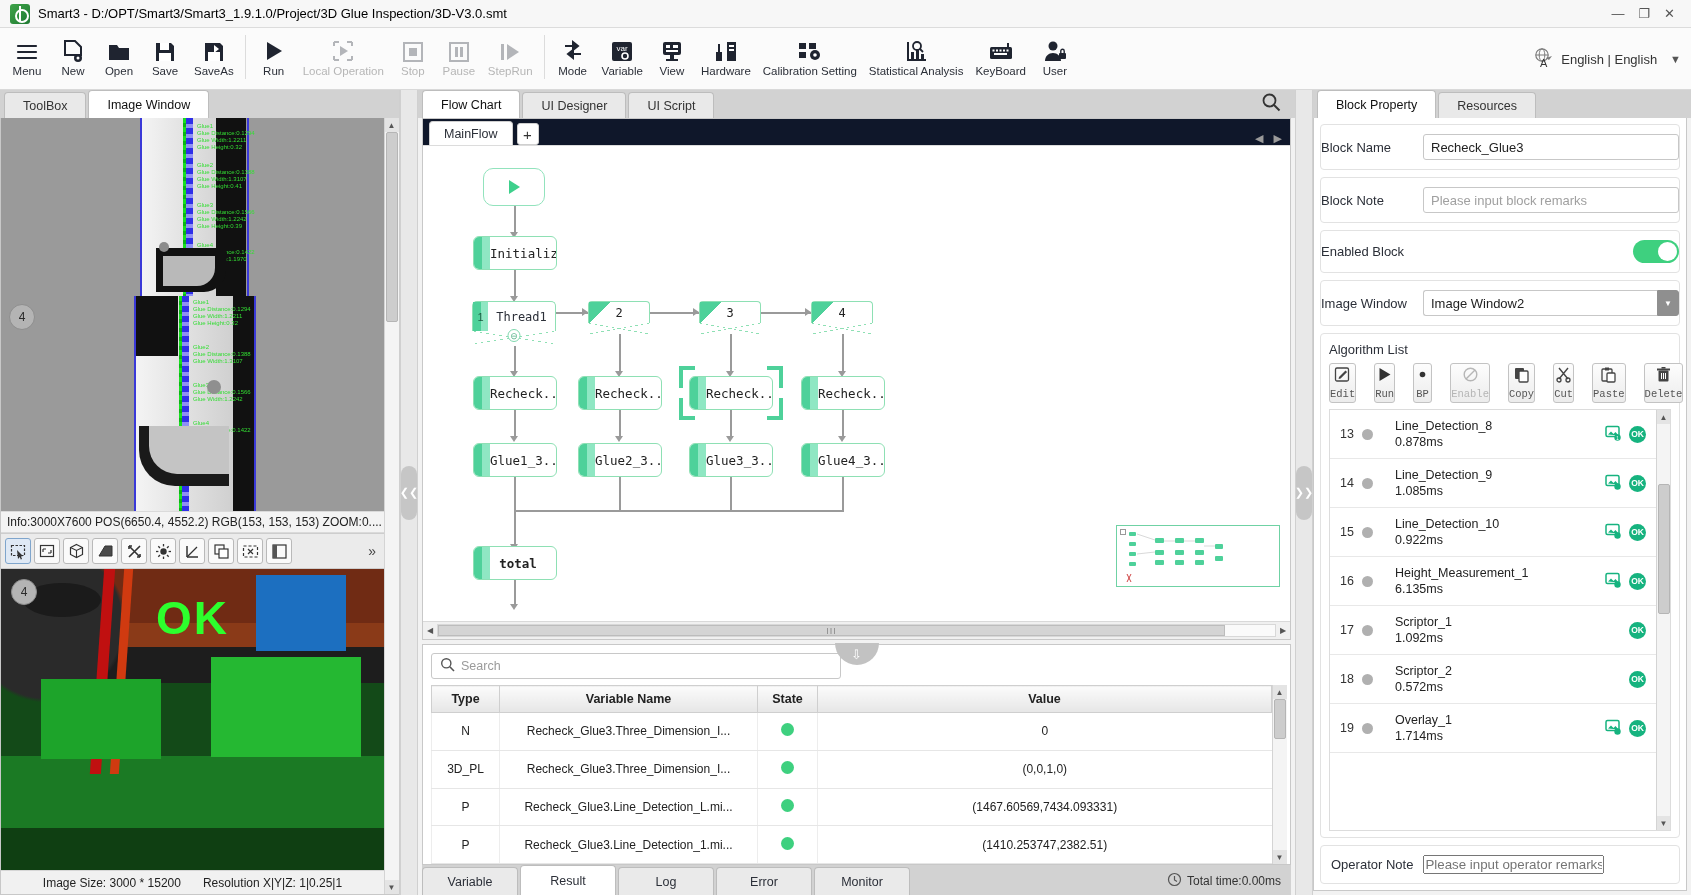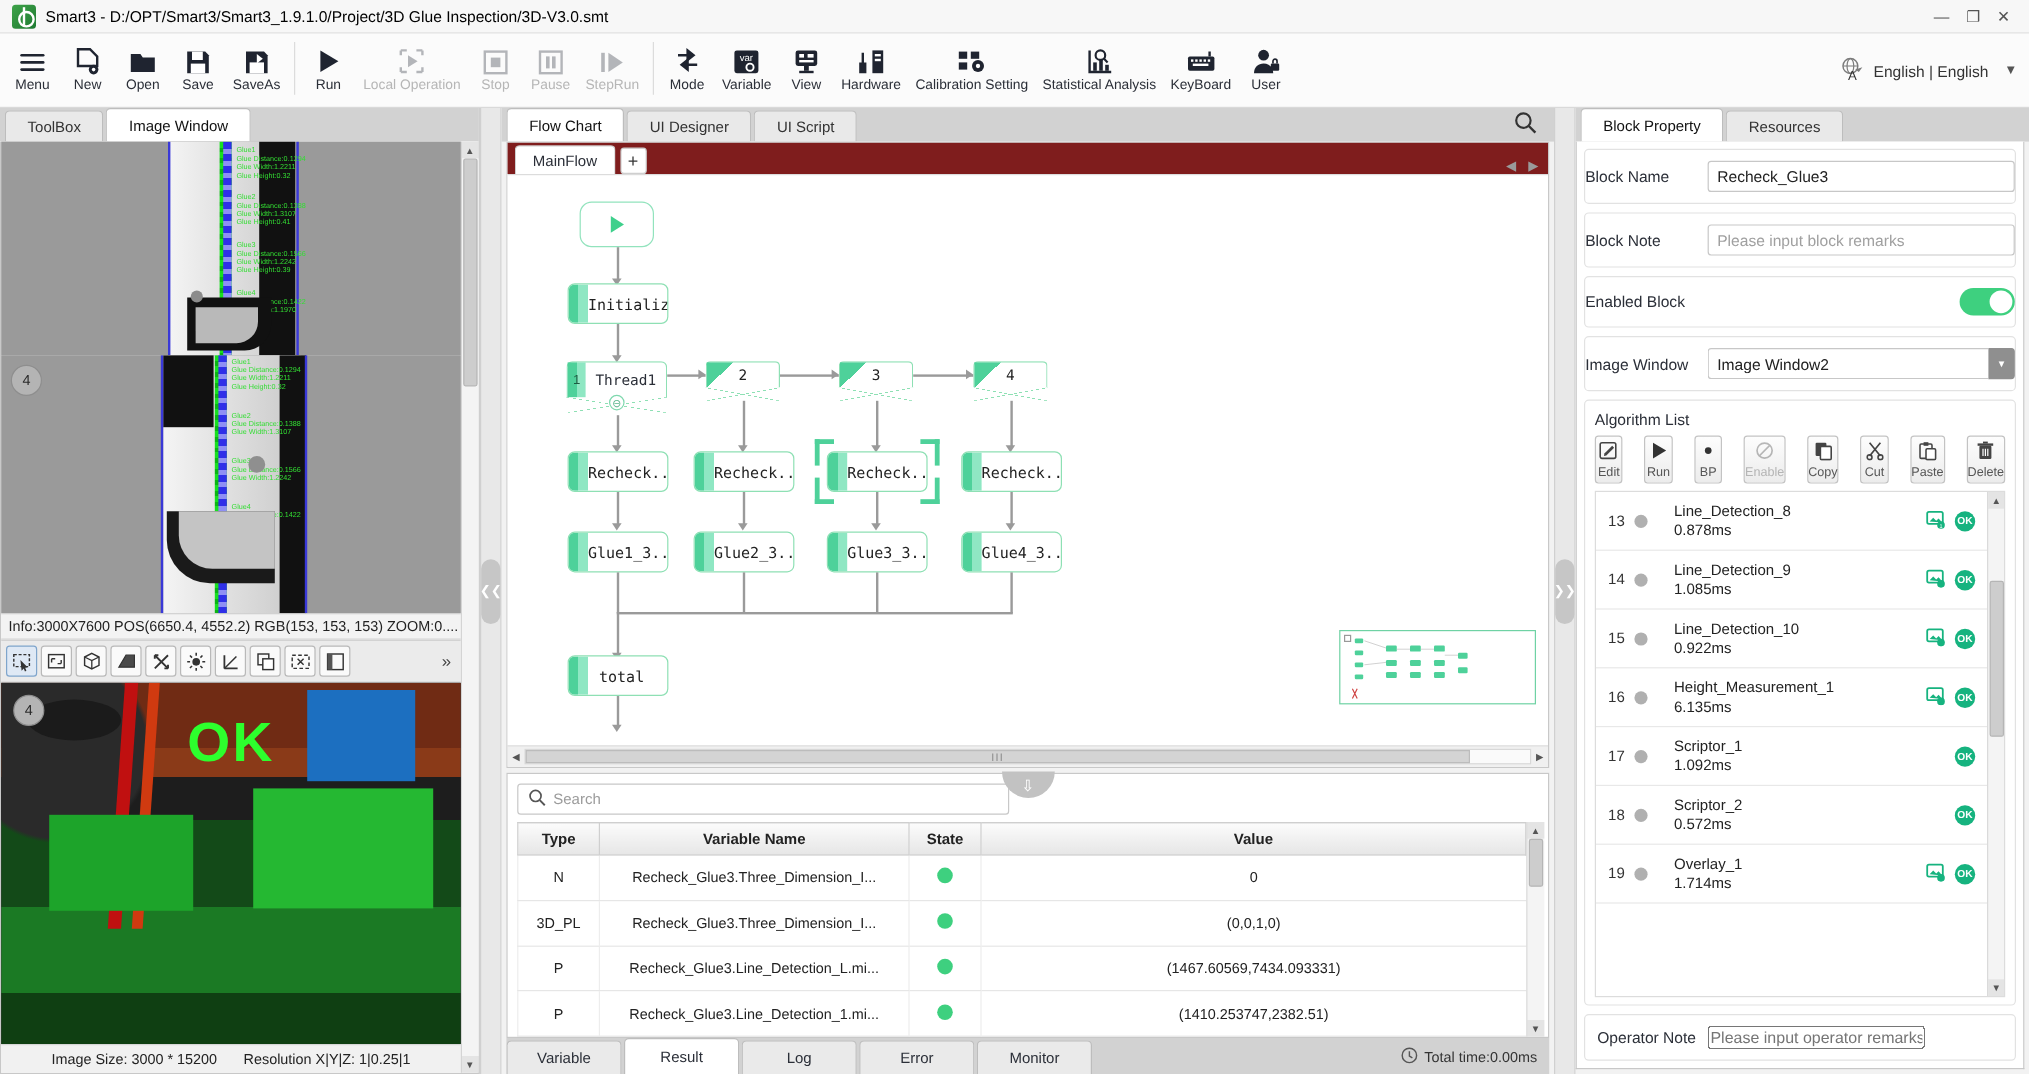--- a/index.html
+++ b/index.html
@@ -122,21 +122,21 @@
     width:18px; flex:none; background:#e8e8e8; display:flex; align-items:center; justify-content:center;
     border-left:1px solid #d0d0d0; border-right:1px solid #d0d0d0; cursor:default;
   }
   .collapser .knob { width:16px; height:54px; border-radius:9px; background:#c6c6c6; color:#fff; display:flex; align-items:center; justify-content:center; font-size:11px; }
 
   
   .center { flex:1; display:flex; flex-direction:column; min-width:0; background:#f2f2f2; }
   .center-tabbar { display:flex; align-items:flex-end; height:28px; background:#d2d2d2; padding-left:4px; }
   .search-ic { margin-left:auto; padding:0 14px 3px 0; }
   .flowwrap { flex:none; height:522px; display:flex; flex-direction:column; background:#fff; border:1px solid #c8c8c8; margin:0 4px; }
-  .flow-subtabs { height:26px; display:flex; align-items:flex-end; padding-left:6px; background:#7f1d1d; }
+  .flow-subtabs { height:26px; display:flex; align-items:flex-end; padding-left:6px; background:#0f172a; }
   .subtab {
     height:24px; padding:0 14px; display:flex; align-items:center; font-size:12.5px;
     background:#fff; border:1px solid #cfcfcf; border-bottom:none; border-radius:4px 4px 0 0; margin-right:4px;
   }
   .plus-btn { width:22px; height:22px; border:1px solid #cfcfcf; border-radius:3px; display:flex; align-items:center; justify-content:center; font-size:15px; color:#333; background:#fff; }
   .flow-nav { margin-left:auto; display:flex; gap:10px; padding-right:8px; color:#9a9a9a; font-size:11px; }
   .canvas { flex:1; position:relative; background:#fff; border-top:1px solid #dcdcdc; overflow:hidden; }
 
   .node {
     position:absolute; height:34px; border:1px solid #8ee0b4; border-radius:6px; background:#fff;
@@ -222,21 +222,21 @@
   }
   .field input::placeholder { color:#a0a0a0; }
   .toggle { margin-left:auto; width:46px; height:23px; border-radius:12px; background:#3ed07f; position:relative; }
   .toggle::after { content:""; position:absolute; right:2px; top:2px; width:19px; height:19px; border-radius:50%; background:#fff; }
   .selectwrap { flex:1; display:flex; }
   .selectwrap input { border-right:none; border-radius:3px 0 0 3px; }
   .sel-arrow { width:22px; height:26px; background:#8f8f8f; border:1px solid #8f8f8f; border-radius:0 3px 3px 0; display:flex; align-items:center; justify-content:center; color:#fff; font-size:8px; }
 
   .algobox { border:1px solid #e2e2e2; border-radius:4px; padding:8px 8px 6px 8px; display:flex; flex-direction:column; min-height:0; flex:1; }
   .algotitle { font-size:13px; color:#2b2f38; margin-bottom:6px; }
-  .algotools { display:flex; gap:18px; margin-bottom:6px; }
+  .algotools { display:flex; gap:18px; margin-bottom:6px;font-family:Liberation Mono, monospace; }
   .abtn {
     width:43px; height:40px; border:1px solid #c3c3c3; border-radius:3px; background:linear-gradient(#fdfdfd,#ececec);
     display:flex; flex-direction:column; align-items:center; justify-content:center; gap:1px;
   }
   .abtn .albl { font-size:10.5px; color:#555; }
   .abtn.dis .albl { color:#b5b5b5; }
   .abtn.dis svg { opacity:.4; }
   .algolist { flex:1; border:1px solid #dcdcdc; display:flex; min-height:0; overflow:hidden; }
   .algoinner { flex:1; overflow:hidden; }
   .arow { display:flex; align-items:center; height:49px; border-bottom:1px solid #e8e8e8; padding:0 6px; gap:8px; }
@@ -779,21 +779,21 @@
           </div>
 
           <div class="edge" style="left:91px;top:331px;width:1.5px;height:34px;"></div>
           <div class="edge" style="left:196px;top:331px;width:1.5px;height:34px;"></div>
           <div class="edge" style="left:307px;top:331px;width:1.5px;height:34px;"></div>
           <div class="edge" style="left:419px;top:331px;width:1.5px;height:34px;"></div>
           <div class="edge" style="left:91px;top:364px;width:330px;height:1.5px;"></div>
           <div class="edge" style="left:91px;top:364px;width:1.5px;height:36px;"></div>
           <div class="arrow" style="left:87px;top:398px;"></div>
 
-          <div class="node" style="left:50px;top:400px;width:84px;">
+          <div class="node" style="left:50px;top:400px;width:84px;font-weight:bold;">
             <div class="grip"></div>
             <div class="nlabel">total</div>
           </div>
           <div class="edge" style="left:91px;top:434px;width:1.5px;height:26px;"></div>
           <div class="arrow" style="left:87px;top:458px;"></div>
 
           <div class="minimap">
             <div style="position:absolute;left:3px;top:3px;width:6px;height:6px;border:1px solid #999;"></div>
             <svg width="164" height="62" viewBox="0 0 164 62">
               <g fill="#4ed19a">

